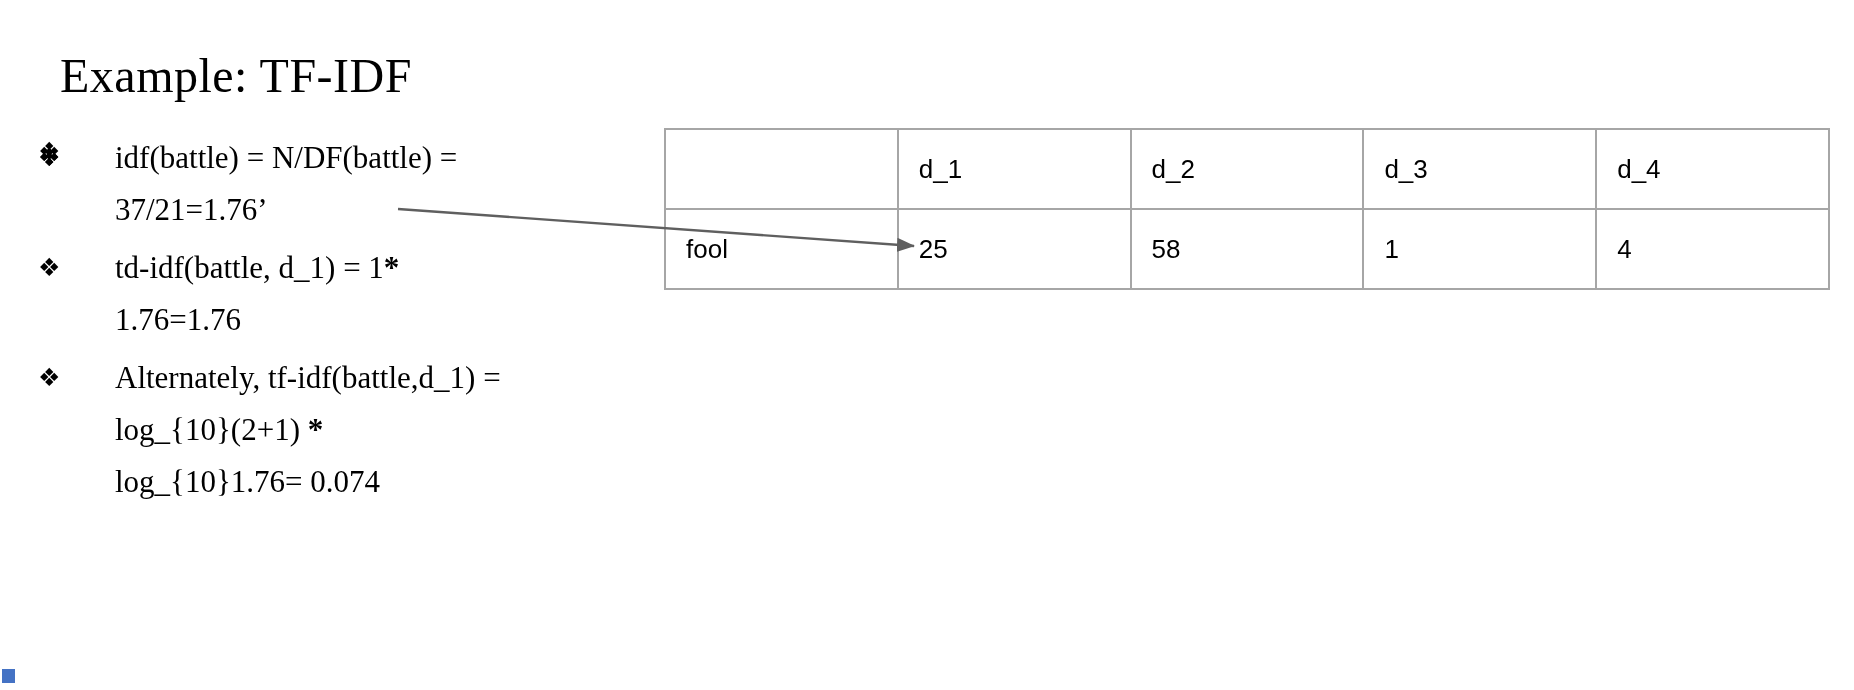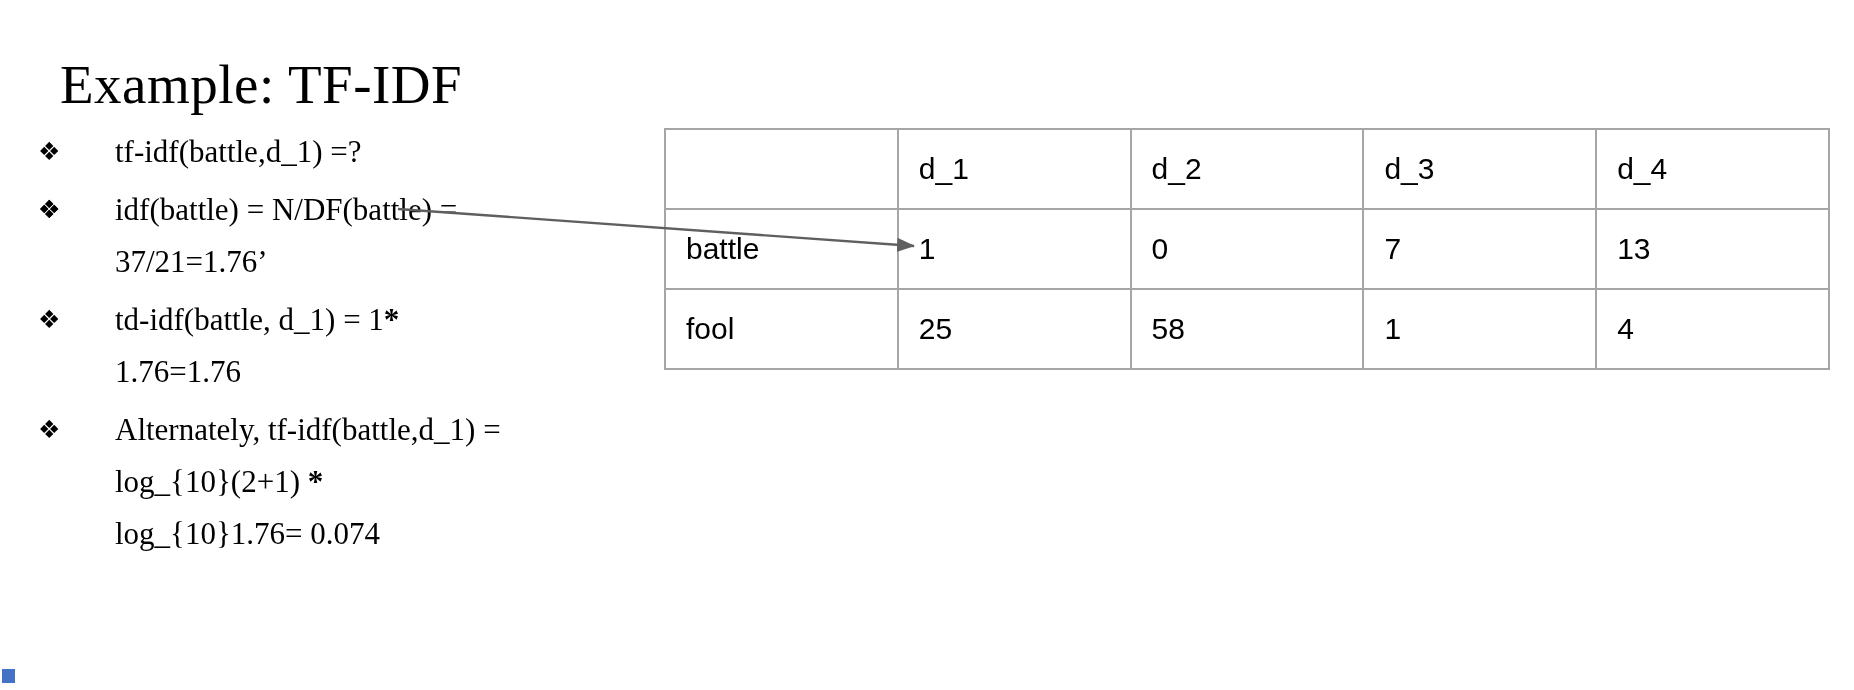--- a/index.html
+++ b/index.html
@@ -10,21 +10,21 @@
     position: relative;
     overflow: hidden;
     font-family: "Liberation Serif", serif;
     color: #000;
   }
 
   
   .slide-title {
     position: absolute;
     left: 60px; top: 16px;
-    font-size: 55px;
+    font-size: 48px;
     font-weight: 400;
     letter-spacing: 0.5px;
     white-space: nowrap;
   }
 
   
   .bullets {
     position: absolute;
     left: 36px; top: 126px;
     width: 610px;
@@ -55,21 +55,21 @@
     left: 664px; top: 128px;
     border-collapse: collapse;
     table-layout: fixed;
     width: 1166px;
   }
   .freq-table th, .freq-table td {
     border: 2px solid #a6a6a6;
     height: 80px;
     padding: 0 6px 0 20px;
     font-family: "Liberation Sans", sans-serif;
-    font-size: 30px;
+    font-size: 26px;
     font-weight: 400;
     text-align: left;
     vertical-align: middle;
     background: #ffffff;
     margin-left: 37px;
   }
 
   
   .arrow-layer {
     position: absolute;
@@ -87,21 +87,20 @@
   }
 </style>
 </head>
 <body>
 
 <h1 class="slide-title">Example: TF-IDF</h1>
 
 <ul class="bullets">
   <li class="bullet">
     <span class="marker">❖</span>
-    <span class="btext"><span>tf-idf(battle,d_1) =?</span><b class="star"></b><span></span></span>
   </li>
   <li class="bullet">
     <span class="marker">❖</span>
   </li>
   <li class="bullet">
     <span class="marker">❖</span>
     <span class="btext"><span>idf(battle) = N/DF(battle) =
 37/21=1.76’</span><b class="star"></b><span></span></span>
   </li>
   <li class="bullet">
@@ -122,27 +121,20 @@
     <tr>
       <th></th>
       <th>d_1</th>
       <th>d_2</th>
       <th>d_3</th>
       <th>d_4</th>
     </tr>
   </thead>
   <tbody>
     <tr>
-      <td>battle</td>
-      <td>1</td>
-      <td>0</td>
-      <td>7</td>
-      <td>13</td>
-    </tr>
-    <tr>
       <td>fool</td>
       <td>25</td>
       <td>58</td>
       <td>1</td>
       <td>4</td>
     </tr>
   </tbody>
 </table>
 
 <svg class="arrow-layer" width="1854" height="690" viewBox="0 0 1854 690" xmlns="http://www.w3.org/2000/svg">

